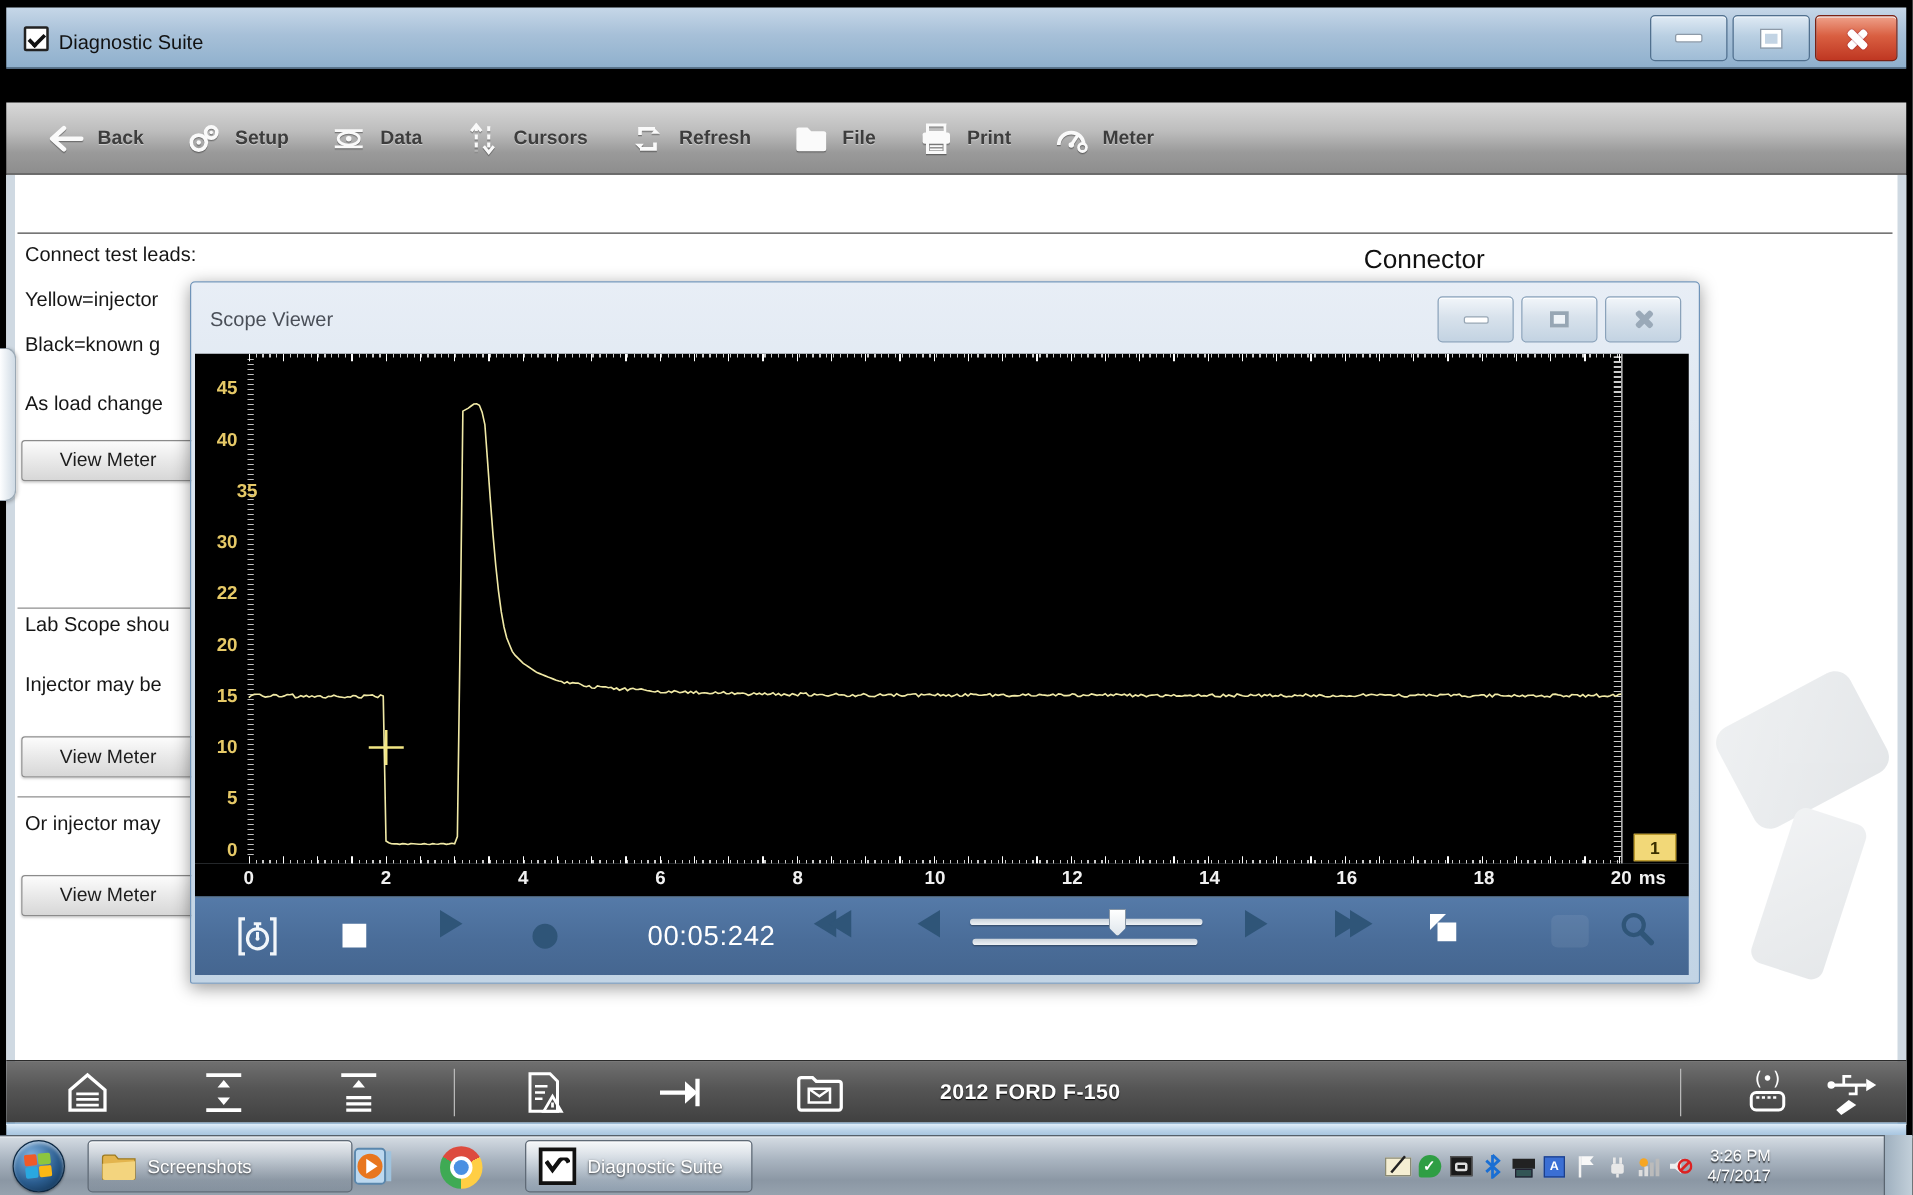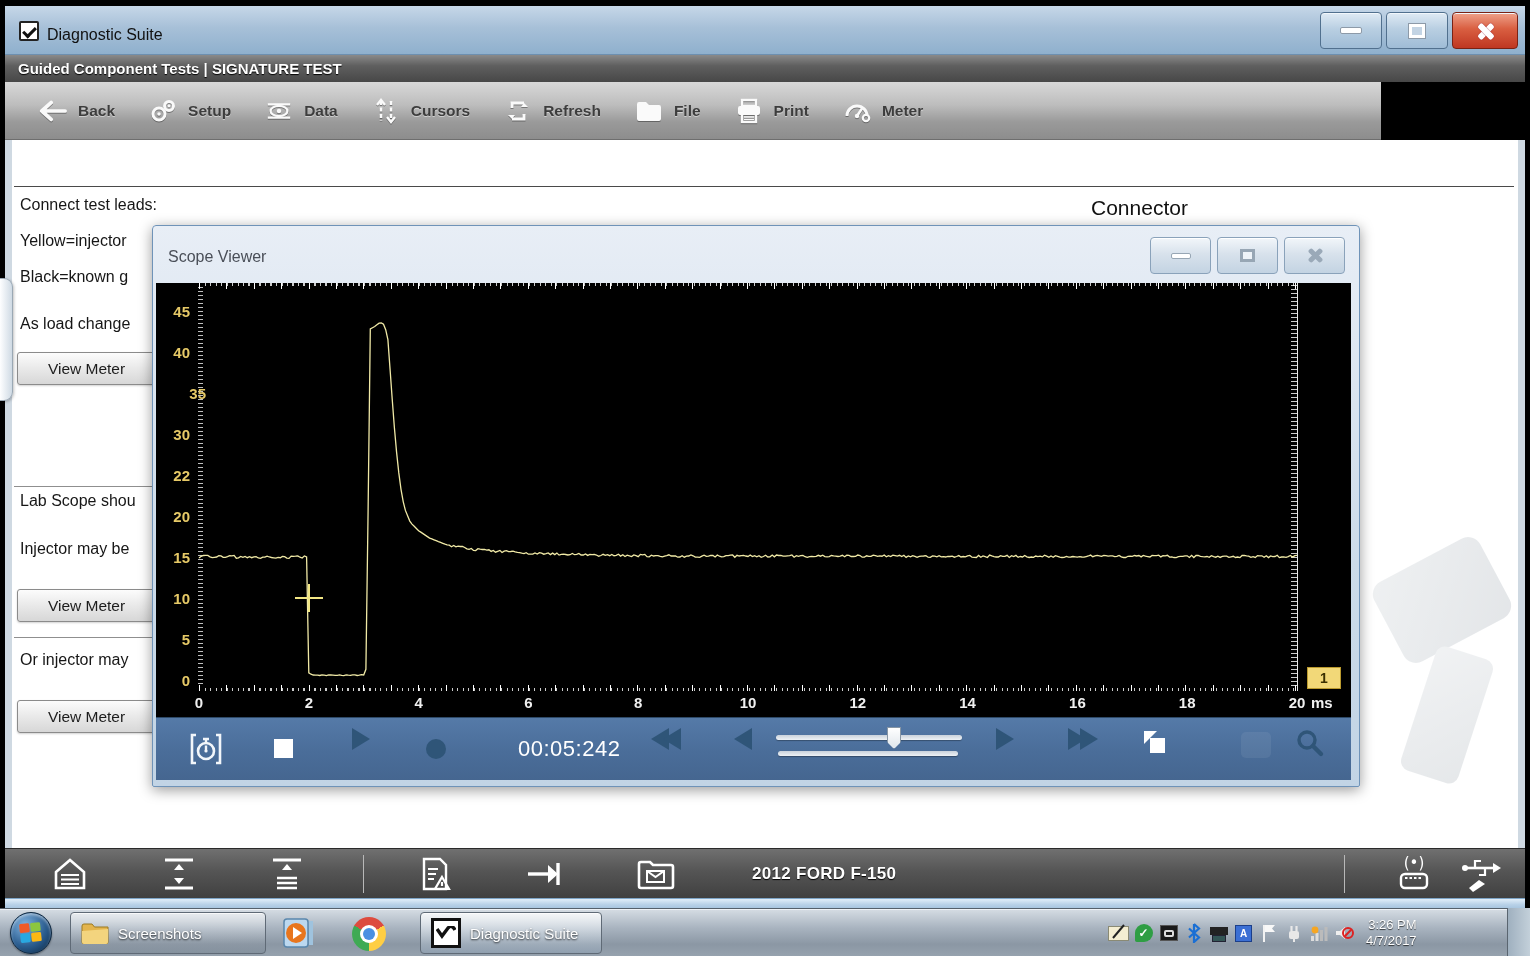--- a/index.html
+++ b/index.html
@@ -28,21 +28,21 @@
     background:#fff; border-radius:2px; box-shadow:0 0 1px #802; }
   .xglyph::before{ transform:rotate(45deg);} .xglyph::after{ transform:rotate(-45deg);}
 
   
   #breadcrumb { left:5px; top:55px; width:1520px; height:27px;
     background:linear-gradient(#8a8a8a,#5f5f5f 40%,#474747);
     display:flex; align-items:center; padding-left:13px; }
   #breadcrumb span { color:#fff; font-weight:bold; font-size:15px; text-shadow:0 1px 1px #000; }
 
   
-  #toolbar { left:5px; top:82px; width:1376px; height:58px;
+  #toolbar { left:5px; top:82px; width:1520px; height:58px;
     background:linear-gradient(#d8d8d8,#bdbdbd 40%,#9a9a9a 70%,#8d8d8d);
     border-bottom:1px solid #6e6e6e; display:flex; align-items:center; }
   .tbitem { display:flex; align-items:center; gap:11px; margin-left:34px; cursor:default; }
   .tbitem .lbl { font-weight:bold; font-size:15.5px; color:#3d3d3d; text-shadow:0 1px 0 rgba(255,255,255,.45); }
   .tbicon { width:28px; height:28px; display:flex; align-items:center; justify-content:center; }
   .tbicon svg { filter:drop-shadow(0 1px 0 rgba(0,0,0,.35)); }
   #toolbar-right { margin-left:auto; display:flex; align-items:center; margin-right:20px; }
 
   
   #content { left:5px; top:140px; width:1520px; height:760px; background:#fff;
@@ -168,23 +168,20 @@
   <div class="abs winbtn" style="left:1320px;width:62px;">
       <span class="bar"></span>
     </div>
   <div class="abs winbtn" style="left:1386px;width:62px;">
       <span class="sq"></span>
     </div>
   <div class="abs winbtn" id="btn-close-main" style="left:1452px;width:66px;">
       <span class="xglyph"></span>
     </div>
 
-  <div class="abs" id="breadcrumb">
-    <span>Guided Component Tests | SIGNATURE TEST</span>
-  </div>
 
   <div class="abs" id="toolbar">
     <div class="tbitem">
       <span class="tbicon">
           <svg width="30" height="22" viewBox="0 0 30 22">
             <path d="M13 2 L3 11 L13 20 M3 11 H28" stroke="#fafafa" stroke-width="4" fill="none" stroke-linecap="round" stroke-linejoin="round"></path>
           </svg>
         </span>
       <span class="lbl">Back</span>
     </div>
@@ -449,21 +446,21 @@
 
   <div class="abs" id="taskbar">
     <div class="abs" id="start-orb">
       <span class="winflag">
         <i style="background:#f05a28;"></i>
           <i style="background:#8cc63f;"></i>
           <i style="background:#29a8e0;"></i>
           <i style="background:#fcb814;"></i>
       </span>
     </div>
-    <div class="abs tb-btn" style="left:70px;width:196px;">
+    <div class="abs tb-btn" style="left:70px;width:212px;">
       <svg width="28" height="22" viewBox="0 0 28 22">
           <path d="M1 4 a2 2 0 0 1 2 -2 h8 l2.5 3 H27 v15 a2 2 0 0 1 -2 2 H3 a2 2 0 0 1 -2 -2 z" fill="#e3b44d" stroke="#9c7a22" stroke-width="1"></path>
           <path d="M1 9 L27 7 V20 a2 2 0 0 1 -2 2 H3 a2 2 0 0 1 -2 -2 z" fill="#f3d47e"></path>
         </svg>
       <span class="tb-label">Screenshots</span>
     </div>
     <div class="abs" style="left:280px;top:8px;">
       <svg width="36" height="32" viewBox="0 0 36 32">
           <rect x="4" y="2" width="24" height="28" rx="3" fill="#bcd8ef" stroke="#5a87ad" stroke-width="1.5"></rect>
           <rect x="29" y="4" width="4" height="24" fill="#9fc3de"></rect>

